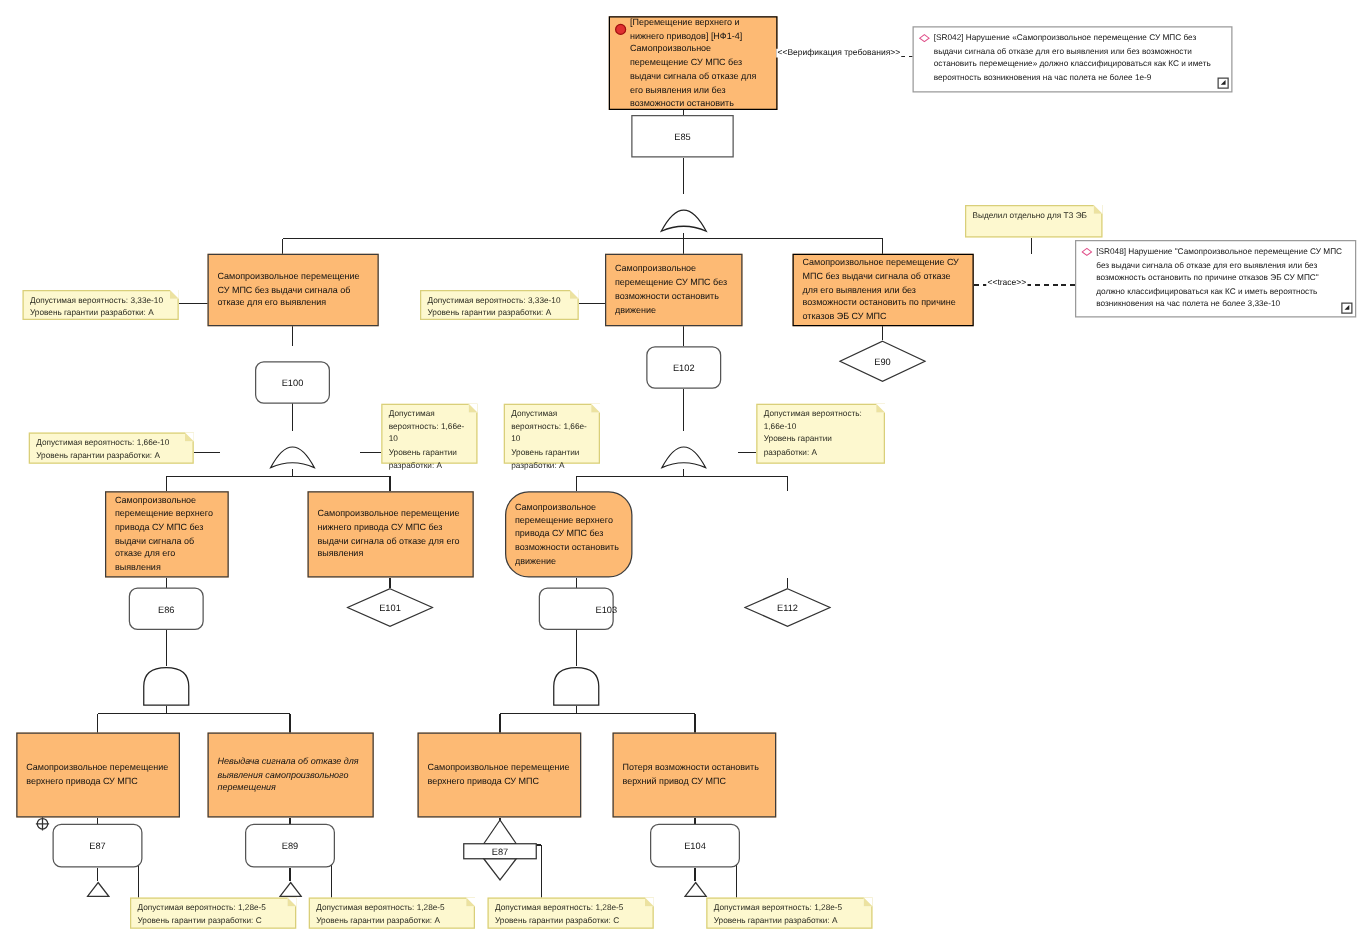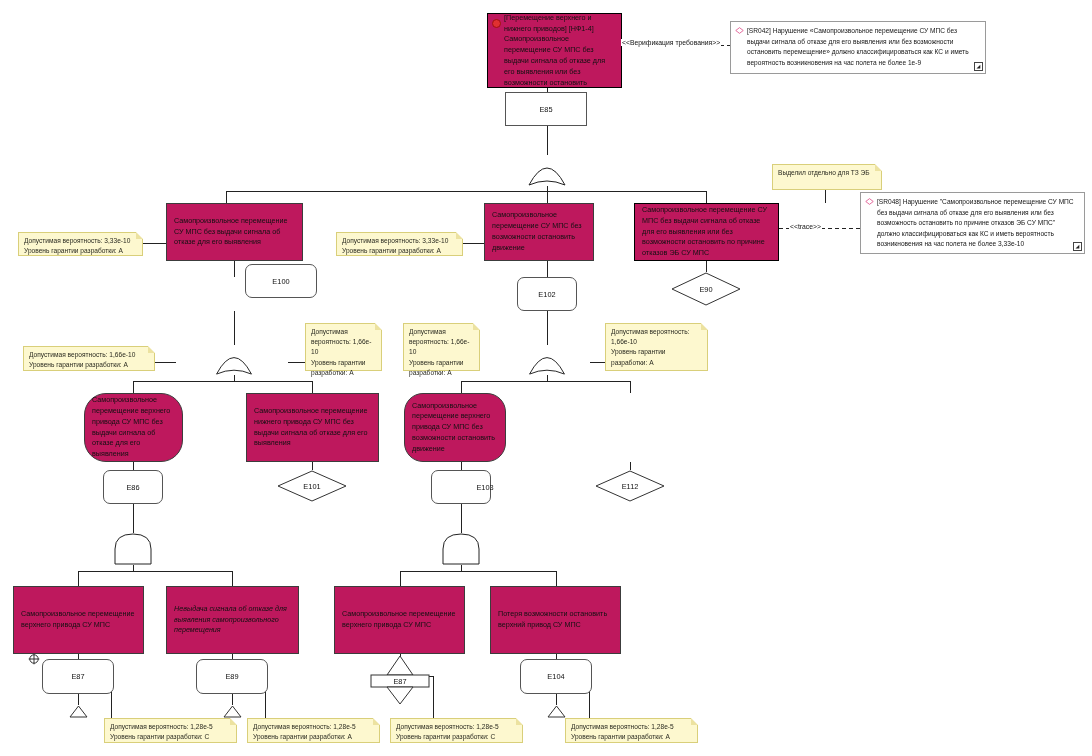--- a/index.html
+++ b/index.html
@@ -25,21 +25,21 @@
     width: 1092px;
     height: 756px;
     pointer-events: none;
   }
 
   
   .evbox {
     position: absolute;
     box-sizing: border-box;
     border: 1px solid #3c3c3c;
-    background: #be185d;
+    background: #fdba74;
     display: flex;
     align-items: center;
     padding: 5px 7px;
   }
   .evbox.thick { border: 1.6px solid #000000; }
   .evbox .txt {
     font-size: 7.2px;
     line-height: 1.5;
     color: #111111;
   }
@@ -256,21 +256,21 @@
     <svg class="req-ico" viewBox="0 0 12 9">
       <path d="M6 0.7 L11 4.5 L6 8.3 L1 4.5 Z" fill="none" stroke="#e0508a" stroke-width="1.1"></path>
     </svg>
     <span>[SR042] Нарушение «Самопроизвольное перемещение СУ МПС без выдачи сигнала об отказе для его выявления или без возможности остановить перемещение» должно классифицироваться как КС и иметь вероятность возникновения на час полета не более 1е-9</span>
     <span class="req-corner">◢</span>
   </div>
 
   <div class="evbox" style="left:166px; top:203px; width:137px; height:58px;">
     <span class="txt">Самопроизвольное перемещение СУ МПС без выдачи сигнала об отказе для его выявления</span>
   </div>
-  <div class="idbox" style="left:204px; top:264px; width:72px; height:34px;margin-left:41px;">
+  <div class="idbox" style="left:204px; top:289px; width:60px; height:34px;">
     <span>E100</span>
   </div>
   <svg class="gate" style="left:214px; top:345px;" width="40" height="31" viewBox="0 0 40 32">
     <path d="M2 30 Q20 -4 38 30 Q20 22 2 30 Z" fill="#fff" stroke="#222" stroke-width="1"></path>
   </svg>
 
   <div class="evbox" style="left:484px; top:203px; width:110px; height:58px;">
     <span class="txt">Самопроизвольное перемещение СУ МПС без возможности остановить движение</span>
   </div>
   <div class="idbox" style="left:517px; top:277px; width:60px; height:34px;">
@@ -300,21 +300,21 @@
     </svg>
     <span>[SR048] Нарушение "Самопроизвольное перемещение СУ МПС без выдачи сигнала об отказе для его выявления или без возможность остановить по причине отказов ЭБ СУ МПС" должно классифицироваться как КС и иметь вероятность возникновения на час полета не более 3,33e-10</span>
     <span class="req-corner">◢</span>
   </div>
 
   <div class="note" style="left:18px; top:232px; width:125px; height:24px; white-space:pre-line;">Допустимая вероятность: 3,33e-10
 Уровень гарантии разработки: A</div>
   <div class="note" style="left:336px; top:232px; width:127px; height:24px; white-space:pre-line;">Допустимая вероятность: 3,33e-10
 Уровень гарантии разработки: A</div>
 
-  <div class="evbox" style="left:84px; top:393px; width:99px; height:69px;border-radius:22px;">
+  <div class="evbox" style="left:84px; top:393px; width:99px; height:69px;">
     <span class="txt">Самопроизвольное перемещение верхнего привода СУ МПС без выдачи сигнала об отказе для его выявления</span>
   </div>
   <div class="idbox" style="left:103px; top:470px; width:60px; height:34px;">
     <span>E86</span>
   </div>
   <svg class="gate" style="left:113px; top:533px;" width="40" height="32" viewBox="0 0 40 32">
     <path d="M2 31 L2 16 Q2 1 20 1 Q38 1 38 16 L38 31 Z" fill="#fff" stroke="#222" stroke-width="1"></path>
   </svg>
 
   <div class="evbox" style="left:246px; top:393px; width:133px; height:69px;">

